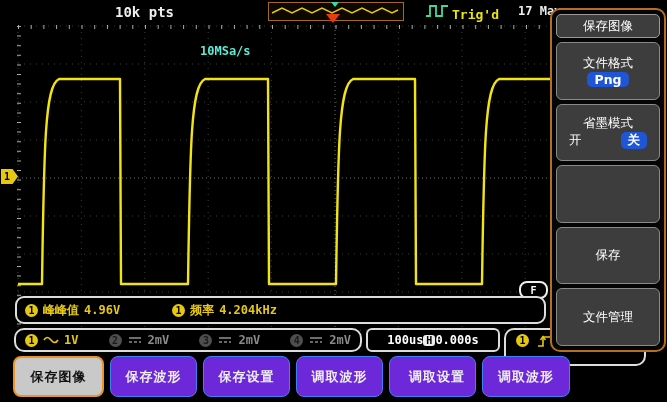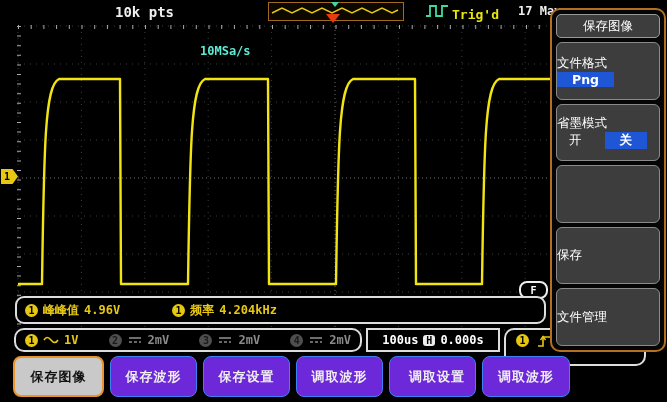--- a/index.html
+++ b/index.html
@@ -43,44 +43,44 @@
 
   
   .chanbox{position:absolute;left:14px;top:328px;width:348px;height:24px;box-sizing:border-box;z-index:4;
            background:#000;border:2px solid #ddd;border-radius:10px;display:flex;align-items:center;
            justify-content:space-between;padding:0 9px;}
   .ch{display:flex;align-items:center;gap:5px;font-size:12px;}
   .ch .scale{font-family:"DejaVu Sans Mono","Liberation Mono",monospace;font-weight:bold;}
   .ch.active{color:#e6c812;}
   .ch.inactive{color:#8a8a8a;}
   .timebox{position:absolute;left:366px;top:328px;width:134px;height:24px;box-sizing:border-box;z-index:4;
-           background:#000;border:2px solid #ddd;border-radius:0;display:flex;align-items:center;
-           justify-content:center;gap:5px;color:#fff;font-size:12px;}
+           background:#000;border:2px solid #ddd;border-radius:6px;display:flex;align-items:center;
+           justify-content:center;color:#fff;font-size:12px;}
   .hbadge{background:#eee;color:#000;border-radius:3px;padding:0 3px;font:bold 10px "DejaVu Sans Mono",monospace;}
   .trigbox{position:absolute;left:504px;top:328px;width:142px;height:38px;box-sizing:border-box;z-index:2;
            background:#000;border:2px solid #ddd;border-radius:10px;display:flex;align-items:flex-start;
            gap:8px;padding:4px 0 0 10px;color:#e6c812;}
 
   
   .menubtn{position:absolute;top:356px;height:41px;box-sizing:border-box;z-index:6;border-radius:8px;
            background:#6d28d9;border:1px solid #3b82f6;color:#efefef;font-size:13px;font-weight:bold;
            display:flex;align-items:center;justify-content:center;letter-spacing:1px;}
   .menubtn.sel{background:#c9c9c9;border:2px solid #e8952e;color:#111;}
 
   
   .sidebar{position:absolute;left:550px;top:8px;width:116px;height:344px;box-sizing:border-box;z-index:10;
            background:#050505;border:2px solid #b4701f;border-radius:10px;padding:4px;display:flex;
            flex-direction:column;gap:4px;}
   .sbhead{height:24px;flex:0 0 auto;background:#3d3d3d;border:1px solid #999;border-radius:5px;
           display:flex;align-items:center;justify-content:center;font-size:12.5px;color:#fff;box-sizing:border-box;}
   .sbbox{flex:1 1 0;background:#3d3d3d;border:1px solid #8a8a8a;border-radius:6px;box-sizing:border-box;
-         display:flex;flex-direction:column;align-items:flex-start;justify-content:center;
+         display:flex;flex-direction:column;align-items:center;justify-content:center;
          font-size:12.5px;color:#fff;}
   .sbbox.empty{background:#3d3d3d;}
-  .pill{background:#1e56d6;color:#fff;border-radius:0;padding:0 15px;font-weight:bold;}
+  .pill{background:#1e56d6;color:#fff;border-radius:5px;padding:0 7px;font-weight:bold;}
   .onoff{display:flex;width:100%;justify-content:space-between;padding:0 12px;box-sizing:border-box;align-items:center;}
 </style>
 </head>
 <body>
 
 <svg id="scope" width="667" height="402">
     <line x1="18" y1="26" x2="18" y2="330" stroke="#3d3d3d" stroke-width="1" stroke-dasharray="1 5"></line>
     <line x1="81.4" y1="26" x2="81.4" y2="330" stroke="#3d3d3d" stroke-width="1" stroke-dasharray="1 5"></line>
     <line x1="144.8" y1="26" x2="144.8" y2="330" stroke="#3d3d3d" stroke-width="1" stroke-dasharray="1 5"></line>
     <line x1="208.2" y1="26" x2="208.2" y2="330" stroke="#3d3d3d" stroke-width="1" stroke-dasharray="1 5"></line>

